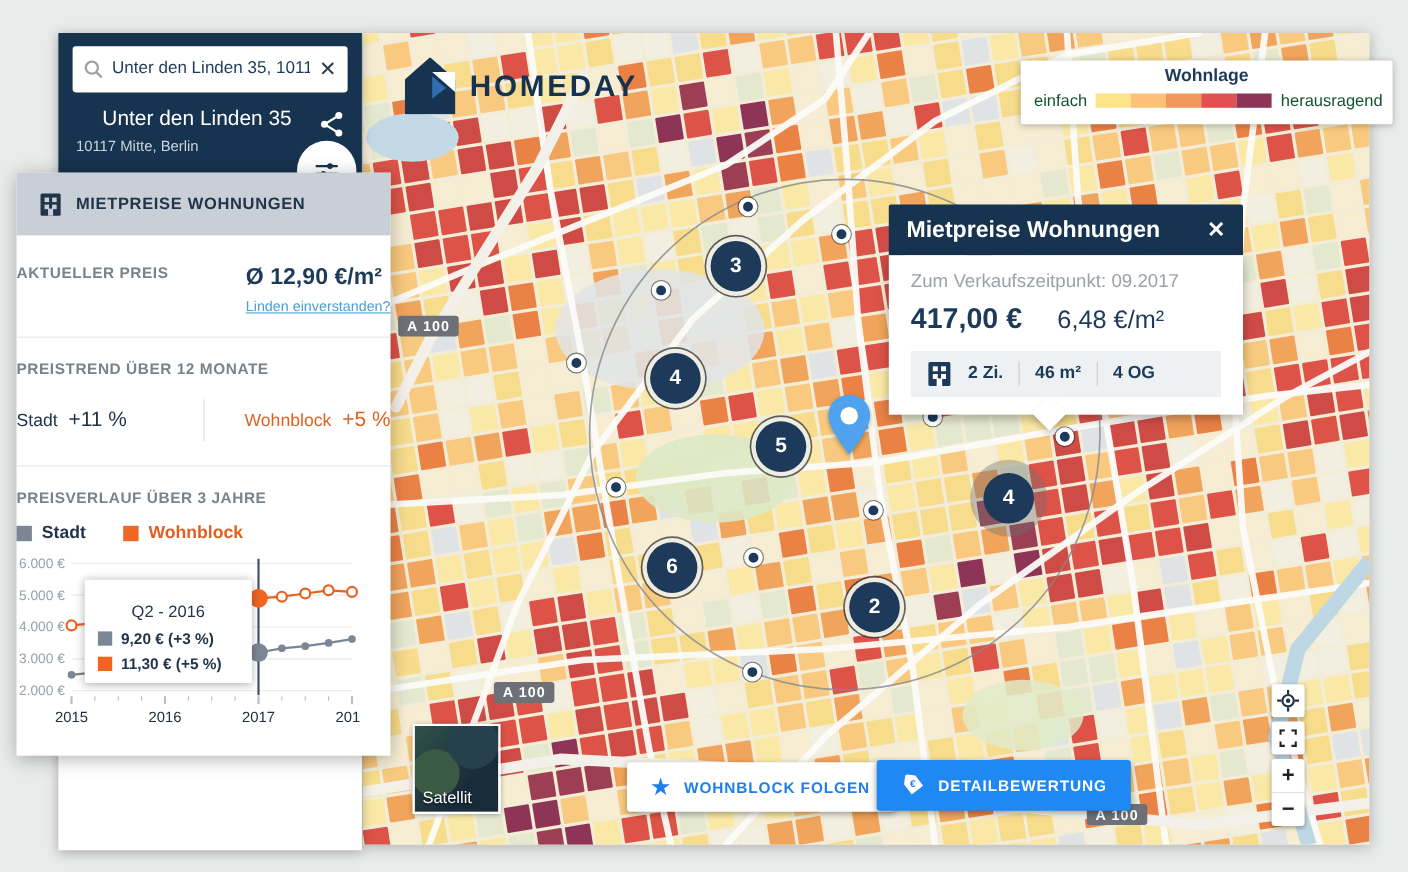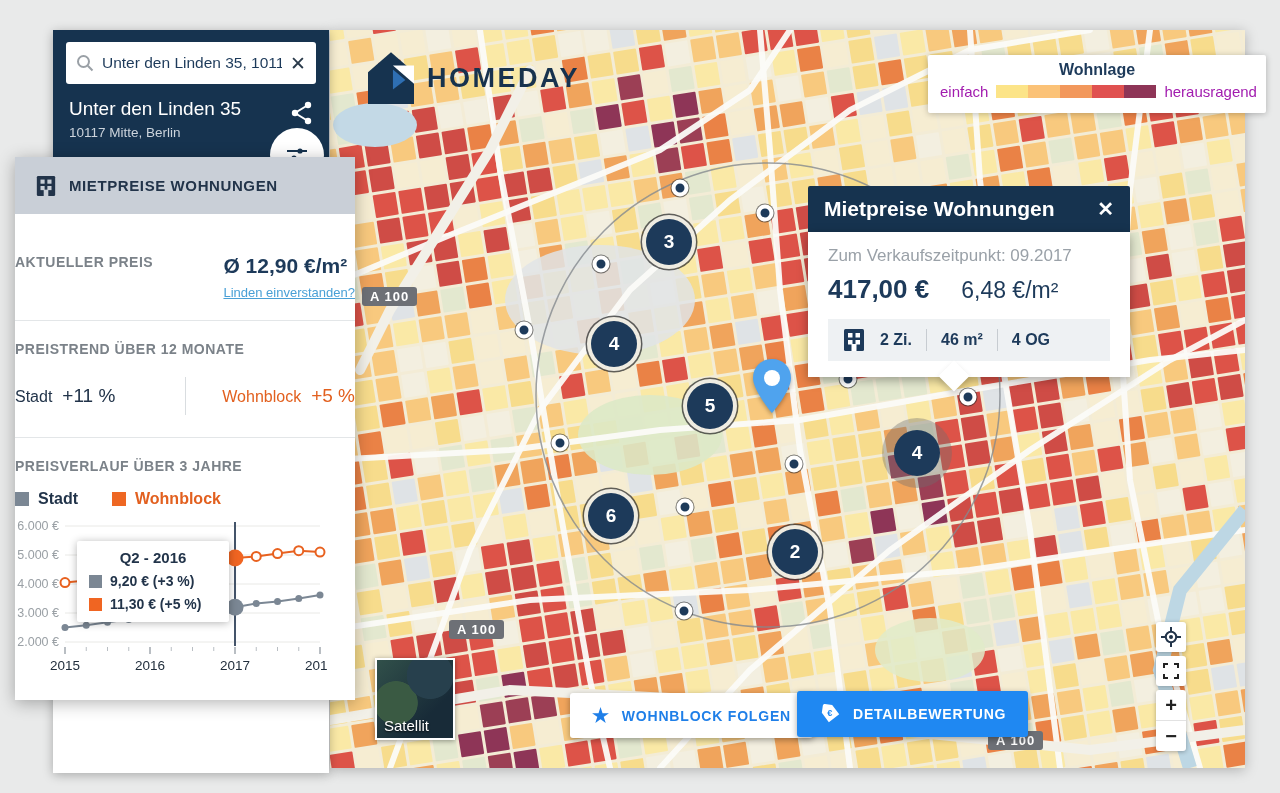--- a/index.html
+++ b/index.html
@@ -45,21 +45,21 @@
   .popup .facts .f { font-size:16px; font-weight:bold; color:#1d3a5a; }
   .popup .facts .dv { width:1px; height:22px; background:#c7ccd1; }
   .popup .tail { position:absolute; left:135px; bottom:-10px; width:22px; height:22px; background:#fff;
                  transform:rotate(45deg); box-shadow:3px 3px 6px rgba(0,0,0,.18); }
 
   
   .wlegend { position:absolute; left:928px; top:55px; width:338px; height:58px; background:#fff; border-radius:2px;
              box-shadow:0 1px 6px rgba(0,0,0,.25); z-index:8; padding:6px 12px 0; }
   .wlegend .t { text-align:center; font-size:16px; font-weight:bold; color:#1d3a5a; }
   .wlegend .row { display:flex; align-items:center; gap:8px; margin-top:4px; }
-  .wlegend .lbl { font-size:15px; color:#a21caf; }
+  .wlegend .lbl { font-size:15px; color:#14532d; }
   .wlegend .sw { display:flex; }
   .wlegend .sw span { width:32px; height:13px; display:block; }
 
   
   .btn-follow { position:absolute; left:240px; top:663px; height:45px; background:#fff; border:none; border-radius:3px;
                 box-shadow:0 2px 6px rgba(0,0,0,.35); display:flex; align-items:center; gap:12px; padding:0 22px;
                 font-family:inherit; font-size:14px; font-weight:bold; letter-spacing:.8px; color:#1f7fe8; cursor:pointer; z-index:5; }
   .btn-follow .star { font-size:19px; }
   .btn-detail { position:absolute; left:467px; top:661px; height:46px; background:#1f88f2; border:none; border-radius:3px;
                 box-shadow:0 2px 6px rgba(0,0,0,.35); display:flex; align-items:center; gap:12px; padding:0 22px;
@@ -84,54 +84,54 @@
   .sat span { color:#fff; font-size:15px; padding:4px 7px; text-shadow:0 1px 2px rgba(0,0,0,.8); }
 
   
   .sidecol { position:absolute; left:53px; top:30px; width:276px; height:743px; background:#fff;
              box-shadow:0 2px 10px rgba(0,0,0,.28); z-index:4; }
   .navy { background:#16334f; height:185px; padding:12px 13px 0; position:relative; }
   .searchbox { background:#fff; border-radius:3px; height:42px; display:flex; align-items:center; padding:0 10px; gap:8px; }
   .searchbox input { border:none; outline:none; flex:1; font-family:inherit; font-size:15.5px; color:#1d3a5a; min-width:0; }
   .searchbox .clear { color:#2a3a4a; font-size:19px; cursor:pointer; line-height:1; }
   .addr { display:flex; justify-content:space-between; align-items:flex-start; padding:14px 3px 0; }
-  .addr .l1 { color:#fff; font-size:19px; }
+  .addr .l1 { color:#fff; font-size:19px;margin-left:24px; }
   .addr .l2 { color:#ccd4dc; font-size:13.5px; margin-top:5px; }
   .roundbtn { position:absolute; left:217px; top:98px; width:54px; height:54px; border-radius:50%; background:#fff;
               display:flex; align-items:center; justify-content:center; cursor:pointer; }
 
   
   .panel { position:absolute; left:15px; top:157px; width:340px; background:#fff; z-index:5;
            box-shadow:0 3px 16px rgba(0,0,0,.3); }
   .panel .hd { background:#c9cfd7; height:57px; display:flex; align-items:center; gap:12px; padding:0 20px; }
   .panel .hd .t { font-size:15px; font-weight:bold; letter-spacing:.6px; color:#22344a; }
   .sec { padding:0 20px; }
   .sec .label { font-size:14px; font-weight:bold; letter-spacing:.5px; color:#7b8289; }
   .hr { height:1px; background:#e3e6e8; }
-  .cur { display:flex; justify-content:space-between; align-items:flex-start; padding:40px 0 20px; }
+  .cur { display:flex; justify-content:space-between; align-items:flex-start; padding:26px 0 20px; }
   .cur .val { font-size:21px; font-weight:bold; color:#1d3a5a; text-align:right; }
   .cur .lnk { display:block; font-size:13px; color:#49a0d6; text-decoration:underline; margin-top:7px; text-align:right; }
   .trend { padding:20px 0 22px; }
   .trend .row { display:flex; align-items:center; margin-top:20px; }
   .trend .half { flex:1; display:flex; align-items:baseline; gap:10px; }
   .trend .half.r { justify-content:flex-end; }
   .trend .nm { font-size:16px; color:#22344a; }
   .trend .pv { font-size:19px; font-weight:normal; color:#22344a; }
   .trend .half.r .nm, .trend .half.r .pv { color:#e2601f; }
   .trend .vdiv { width:1px; height:38px; background:#d9dde0; margin:0 4px; }
   .hist { padding:20px 0 10px; }
   .clegend { display:flex; gap:34px; margin-top:16px; }
   .clegend .it { display:flex; align-items:center; gap:9px; font-size:16px; font-weight:bold; }
   .clegend .sq { width:14px; height:14px; }
   .clegend .it.city { color:#22344a; }
   .clegend .it.block { color:#e2601f; }
   .chartwrap { position:relative; margin-top:6px; }
   .ctooltip { position:absolute; left:62px; top:27px; width:152px; background:#fff; border-radius:2px;
               box-shadow:0 1px 8px rgba(0,0,0,.3); padding:8px 12px 10px; }
-  .ctooltip .t { text-align:center; font-size:15px; font-weight:bold; color:#22344a; }
+  .ctooltip .t { text-align:center; font-size:15px; font-weight:normal; color:#22344a;margin-top:13px; }
   .ctooltip .r { display:flex; align-items:center; gap:8px; margin-top:7px; font-size:14px; font-weight:bold; color:#22344a; }
   .ctooltip .sq { width:13px; height:13px; flex:none; }
 </style>
 </head>
 <body>
 
 <div class="stage">
 
   <div class="map">
     <svg class="bg" id="mapbg" width="915" height="738">

